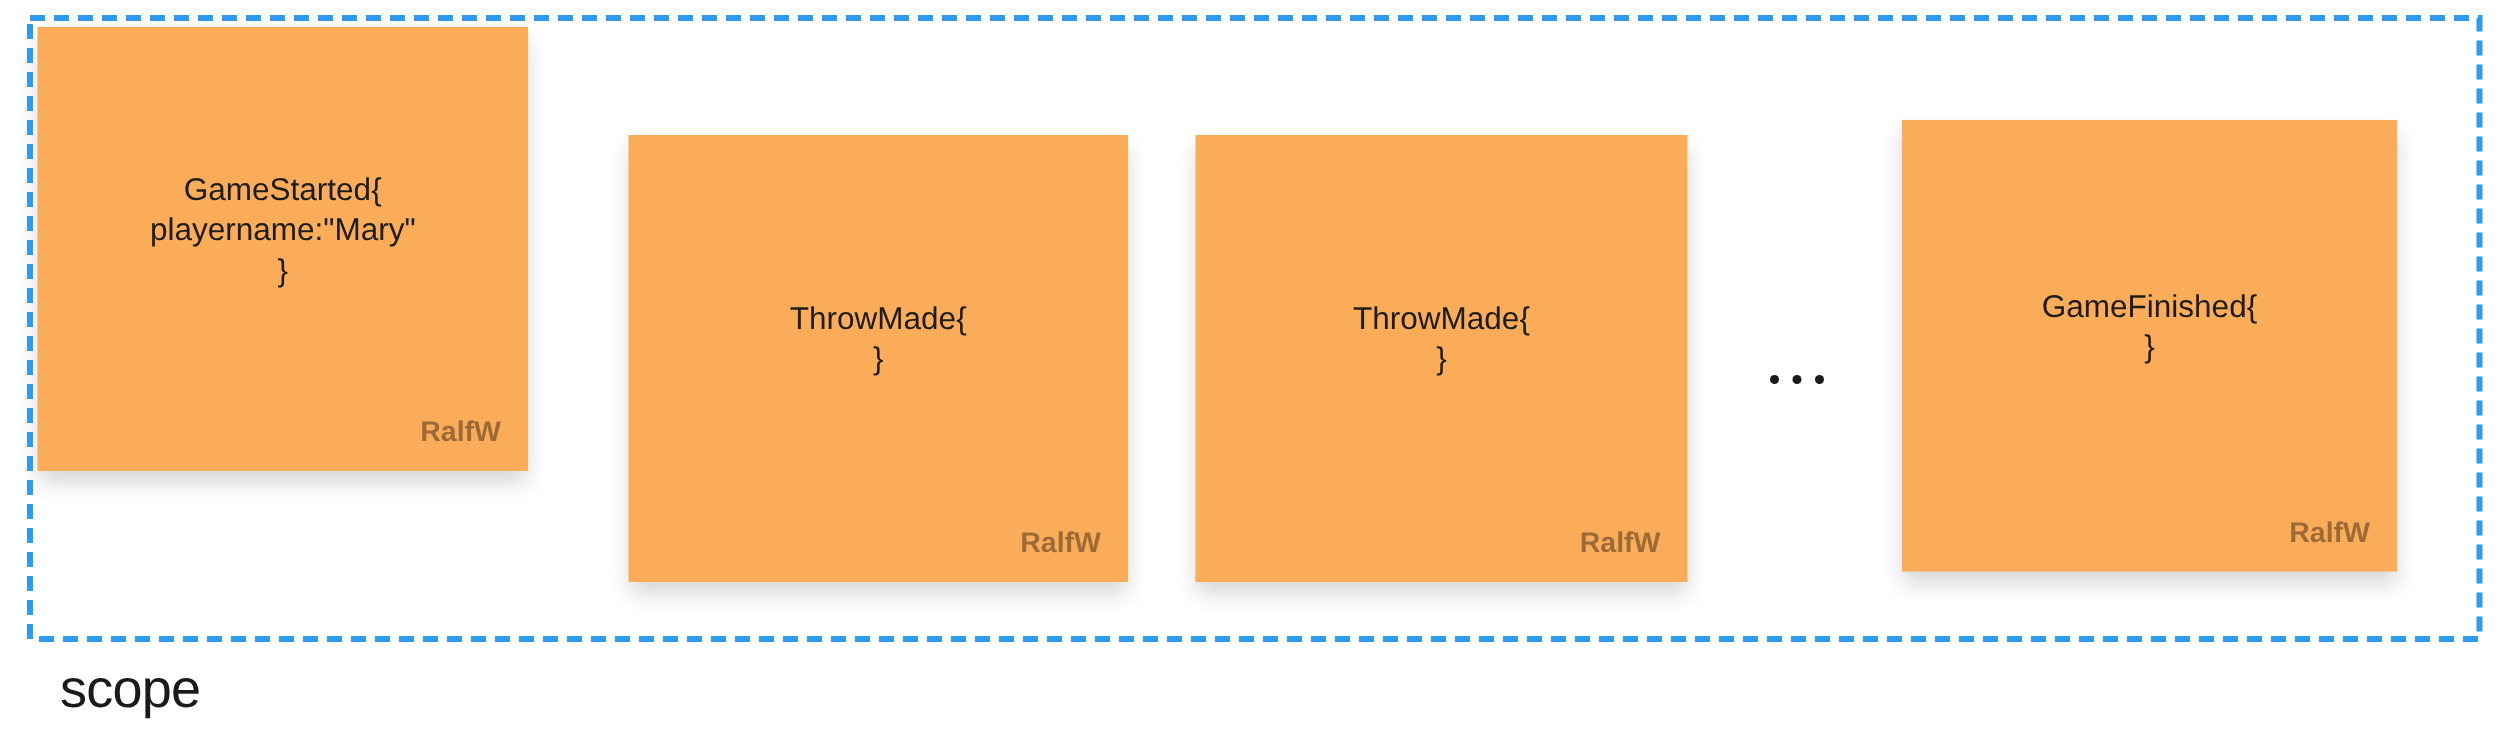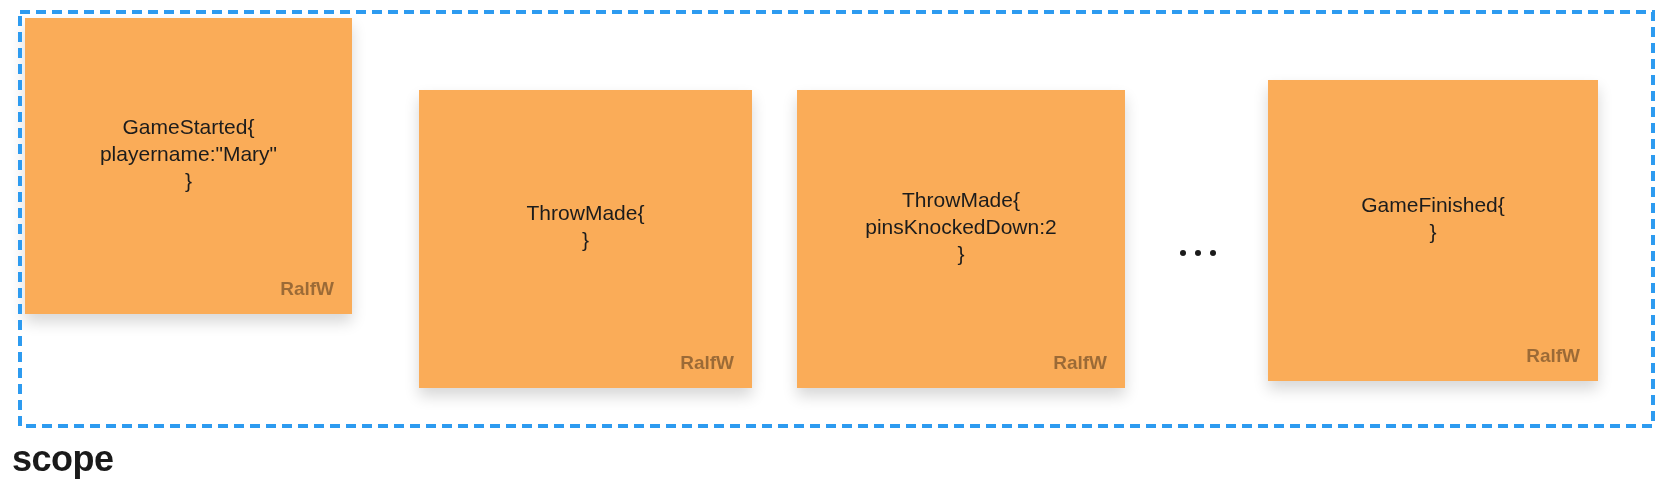--- a/index.html
+++ b/index.html
@@ -69,27 +69,26 @@
     z-index: 1;
   }
   .ellipsis .dot {
     width: 6px;
     height: 6px;
     border-radius: 50%;
     background: var(--ellipsis-color, #1a1a1a);
   }
   .scope-label {
     position: absolute;
-    left: 12px;
+    left: 40px;
     top: 438px;
     font-size: 36px;
     letter-spacing: -0.5px;
     color: var(--scope-label-color, #1a1a1a);
     z-index: 2;
-    font-weight: bold;
   }
 </style>
 </head>
 <body>
 
 <div class="canvas">
 
   <svg class="scope-rect" viewBox="0 0 1678 504" xmlns="http://www.w3.org/2000/svg">
     <rect x="20" y="12" width="1633" height="414"></rect>
   </svg>
@@ -98,21 +97,21 @@
     <div class="note-text"><div>GameStarted{</div><div>playername:"Mary"</div><div>}</div></div>
     <div class="author">RalfW</div>
   </div>
 
   <div class="note note-2">
     <div class="note-text"><div>ThrowMade{</div><div>}</div></div>
     <div class="author">RalfW</div>
   </div>
 
   <div class="note note-3">
-    <div class="note-text"><div>ThrowMade{</div><div>pinsKnockedDown:2</div><div>}</div></div>
+    <div class="note-text"><div>ThrowMade{</div><div>}</div></div>
     <div class="author">RalfW</div>
   </div>
 
   <div class="ellipsis" title="...">
     <span class="dot"></span>
     <span class="dot"></span>
     <span class="dot"></span>
   </div>
 
   <div class="note note-4">

